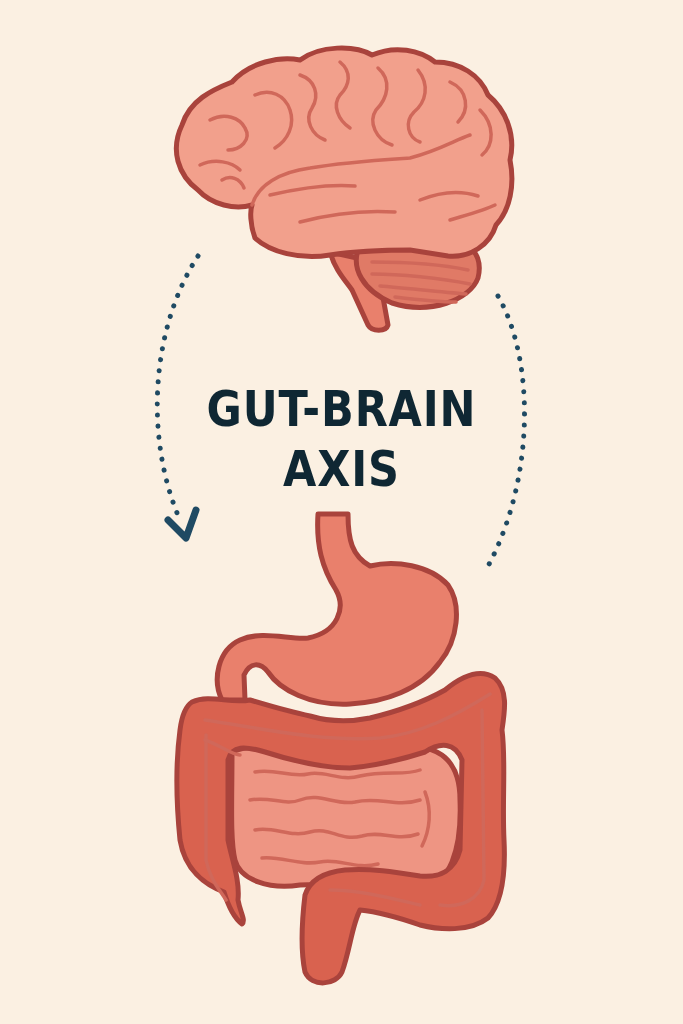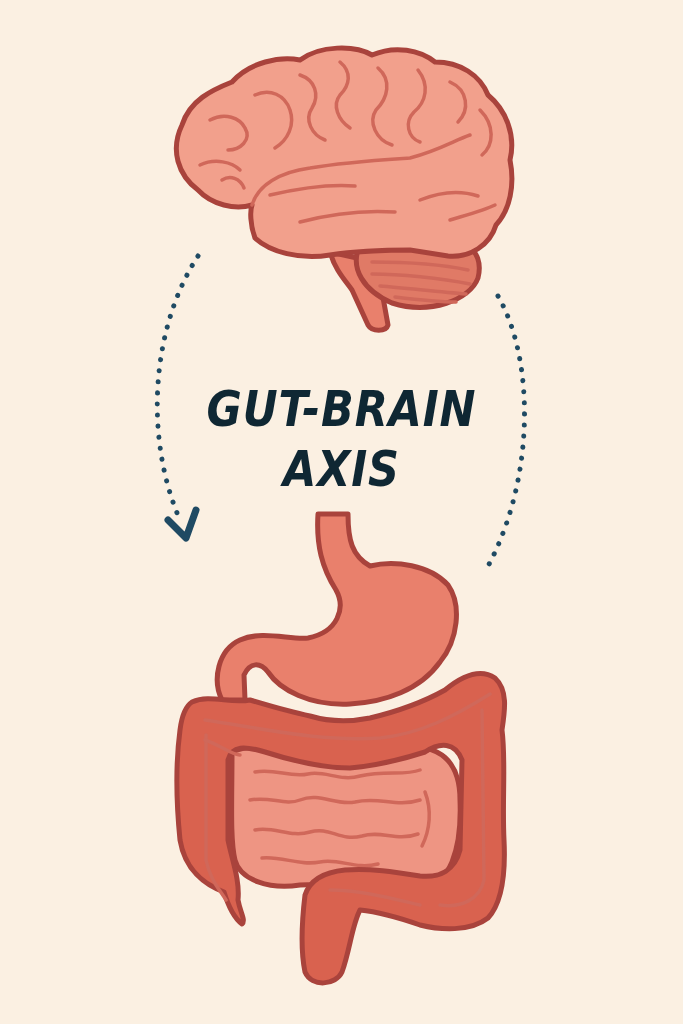--- a/index.html
+++ b/index.html
@@ -3,21 +3,21 @@
 <meta charset="utf-8">
 <style>
   html, body { margin: 0; padding: 0; }
   body {
     width: 683px; height: 1024px;
     background: #fbf0e2;
     position: relative;
     overflow: hidden;
     font-family: "DejaVu Sans", sans-serif;
   }
-  .canvas { position: absolute; left: 0; top: 0; width: 580px; height: 1024px; font-style: italic; }
+  .canvas { position: absolute; left: 0; top: 0; width: 580px; height: 1024px; }
   .title {
     position: absolute;
     left: 0; width: 683px;
     text-align: center;
     color: #0f2733;
     font-family: "DejaVu Sans", sans-serif;
     font-weight: bold;
     letter-spacing: 1px;
     font-size: 50px;
     line-height: 58px;

